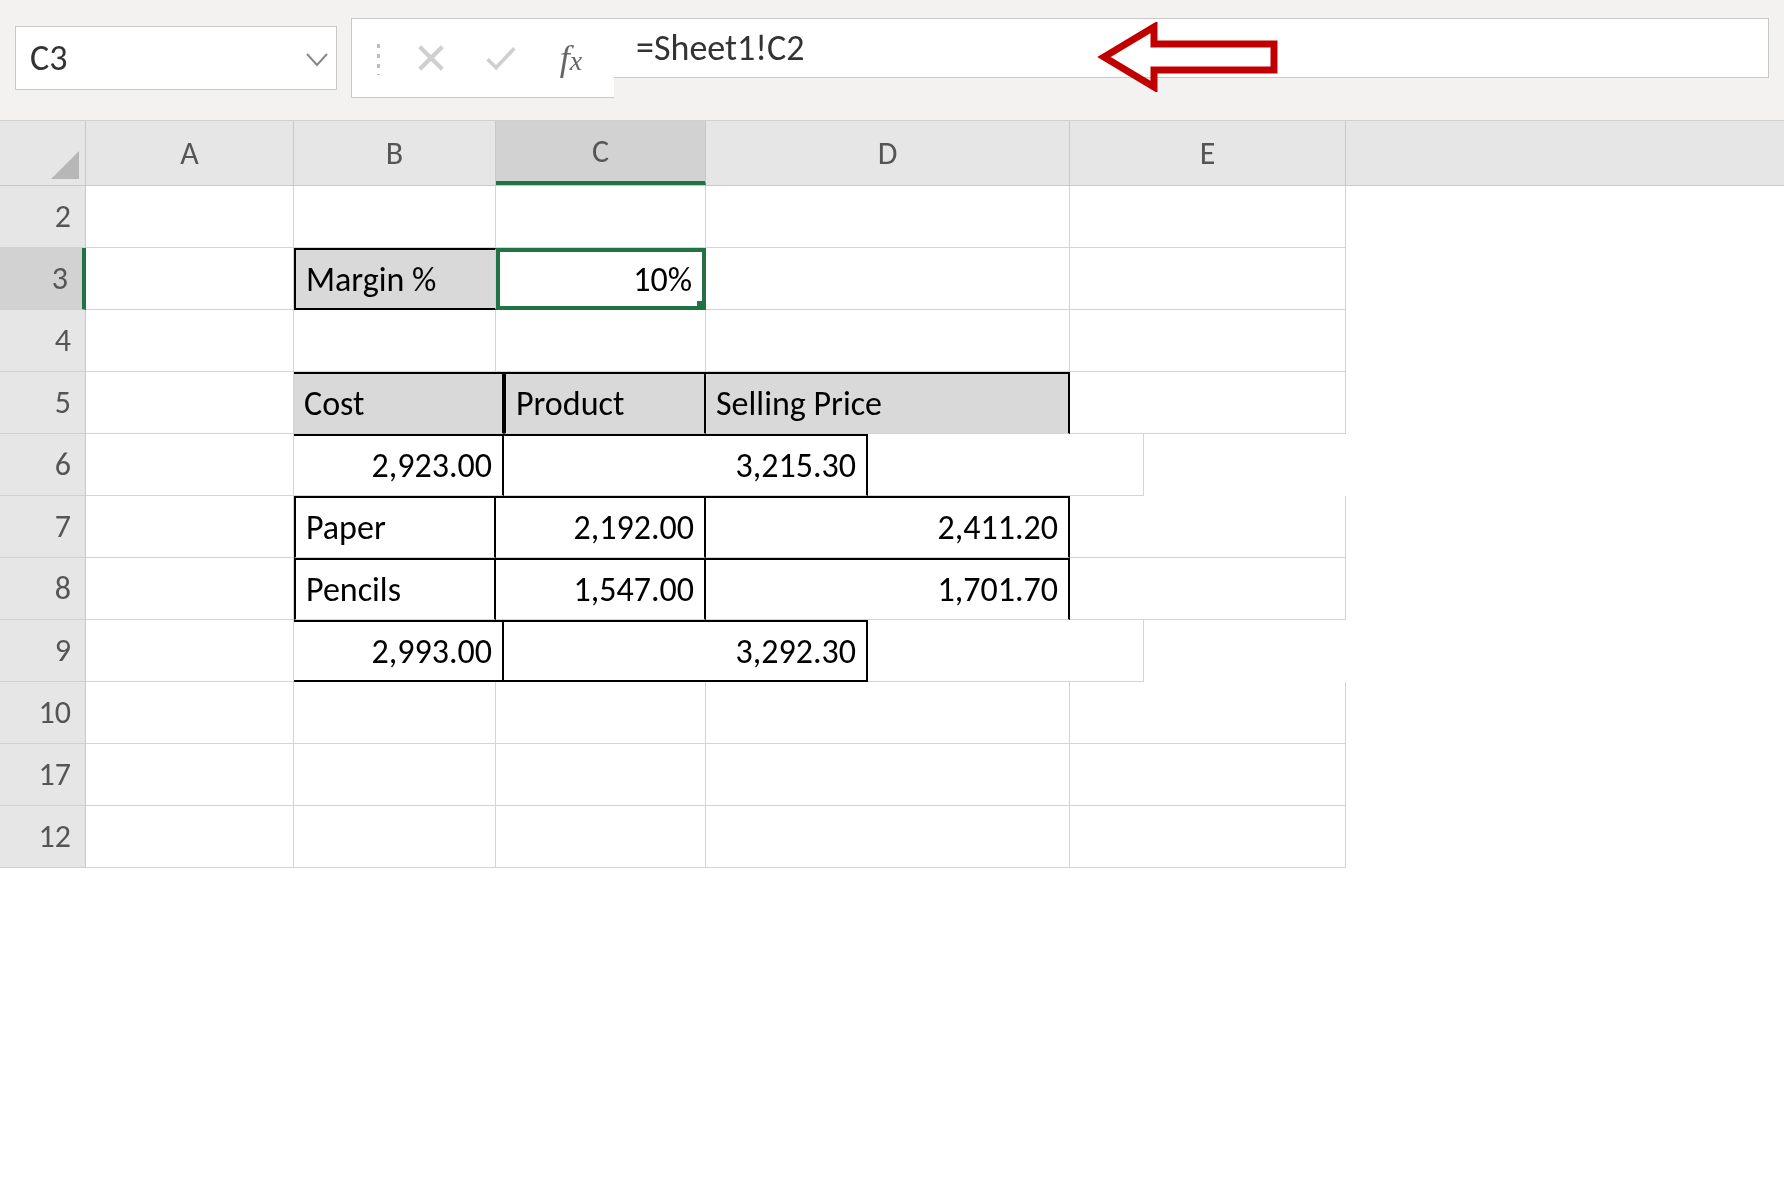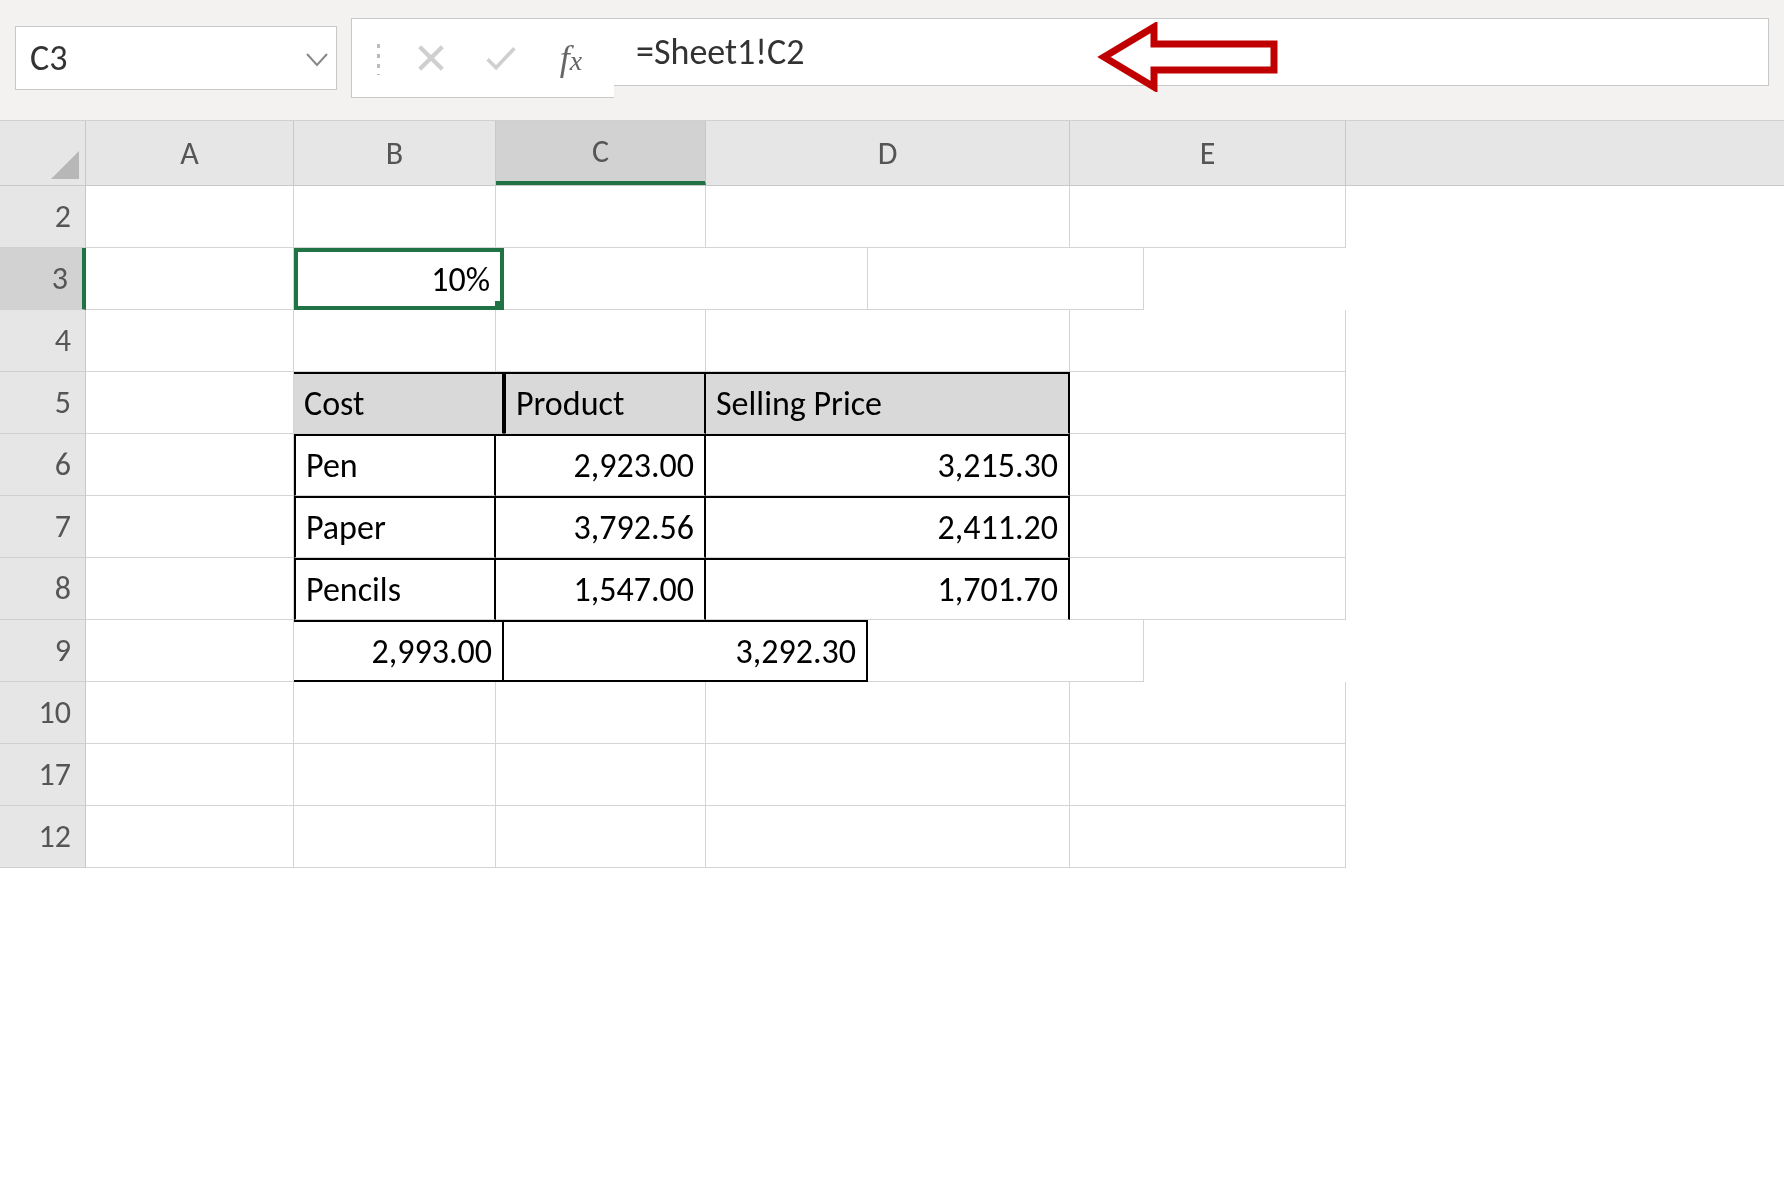--- a/index.html
+++ b/index.html
@@ -78,21 +78,21 @@
     .fx-icon {
       font-style: italic;
       color: #666;
       font-size: 36px;
       font-family: "Times New Roman", serif;
     }
     .formula-input {
       background: #fff;
       border: 1px solid #c8c8c8;
       border-left: none;
-      height: 68px;
+      height: 60px;
       flex: 1;
       display: flex;
       align-items: center;
       padding: 0 22px;
       font-size: 36px;
       color: #333;
       position: relative;
       min-width: 440px;
     }
     .annotation-arrow {
@@ -260,20 +260,21 @@
     <div class="cell col-A"></div>
     <div class="cell col-B"></div>
     <div class="cell col-C"></div>
     <div class="cell col-D"></div>
     <div class="cell col-E"></div>
   </div>
 
   <div class="row">
     <div class="row-header selected">3</div>
     <div class="cell col-A"></div>
+    <div class="cell col-B txt hdr-fill black-b-l black-b-t black-b-b">Margin %</div>
     <div class="cell col-C num active-cell">10%
       <span class="fill-handle"></span>
     </div>
     <div class="cell col-D"></div>
     <div class="cell col-E"></div>
   </div>
 
   <div class="row">
     <div class="row-header">4</div>
     <div class="cell col-A"></div>
@@ -288,31 +289,30 @@
     <div class="cell col-A"></div>
     <div class="cell col-C txt hdr-fill black-b-t black-b-r">Cost</div>
     <div class="cell col-B txt hdr-fill black-b-l black-b-t black-b-r">Product</div>
     <div class="cell col-D txt hdr-fill black-b-t black-b-r">Selling Price</div>
     <div class="cell col-E"></div>
   </div>
 
   <div class="row">
     <div class="row-header">6</div>
     <div class="cell col-A"></div>
-    <div class="cell col-B txt black-b-l black-b-t black-b-r">Pen</div>
     <div class="cell col-C num black-b-t black-b-r">2,923.00</div>
     <div class="cell col-D num black-b-t black-b-r">3,215.30</div>
     <div class="cell col-E"></div>
   </div>
 
   <div class="row">
     <div class="row-header">7</div>
     <div class="cell col-A"></div>
     <div class="cell col-B txt black-b-l black-b-t black-b-r">Paper</div>
-    <div class="cell col-C num black-b-t black-b-r">3,792.56</div>
+    <div class="cell col-C num black-b-t black-b-r">2,192.00</div>
     <div class="cell col-D num black-b-t black-b-r">2,411.20</div>
     <div class="cell col-E"></div>
   </div>
 
   <div class="row">
     <div class="row-header">8</div>
     <div class="cell col-A"></div>
     <div class="cell col-B txt black-b-l black-b-t black-b-r">Pencils</div>
     <div class="cell col-C num black-b-t black-b-r">1,547.00</div>
     <div class="cell col-D num black-b-t black-b-r">1,701.70</div>

